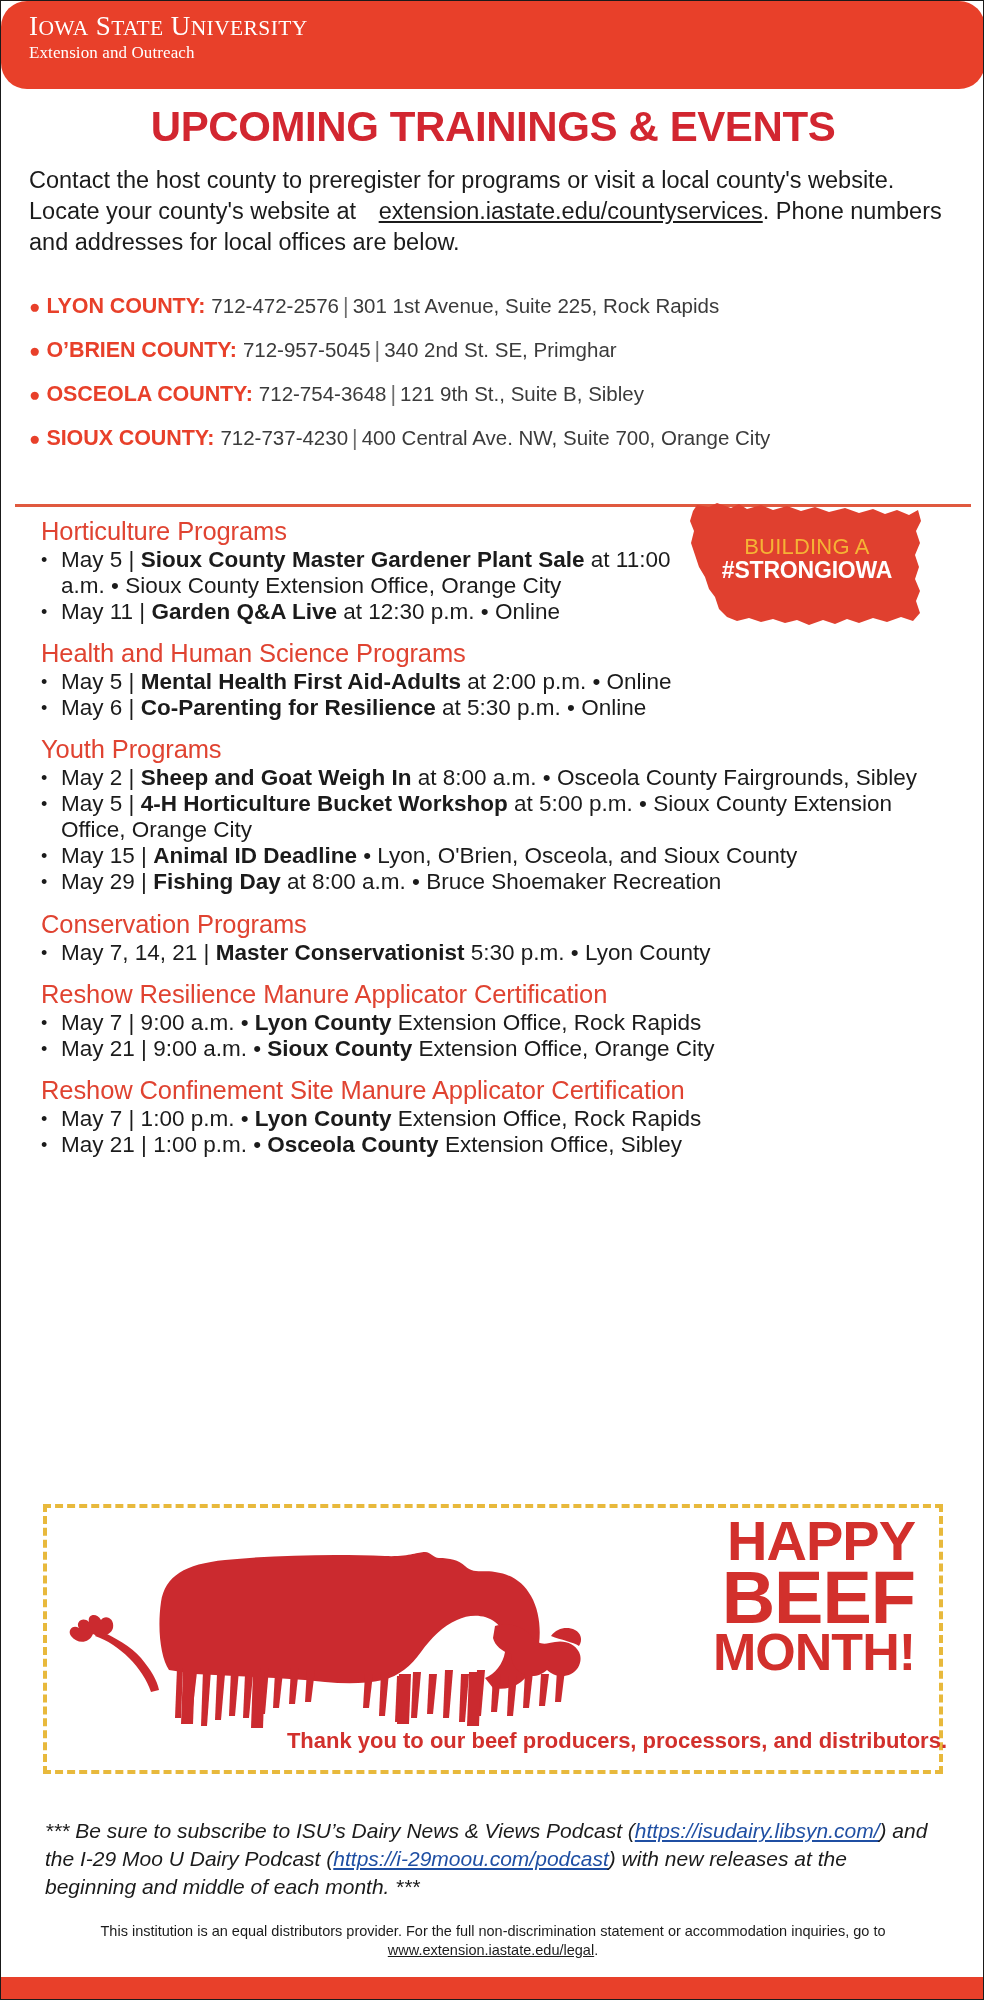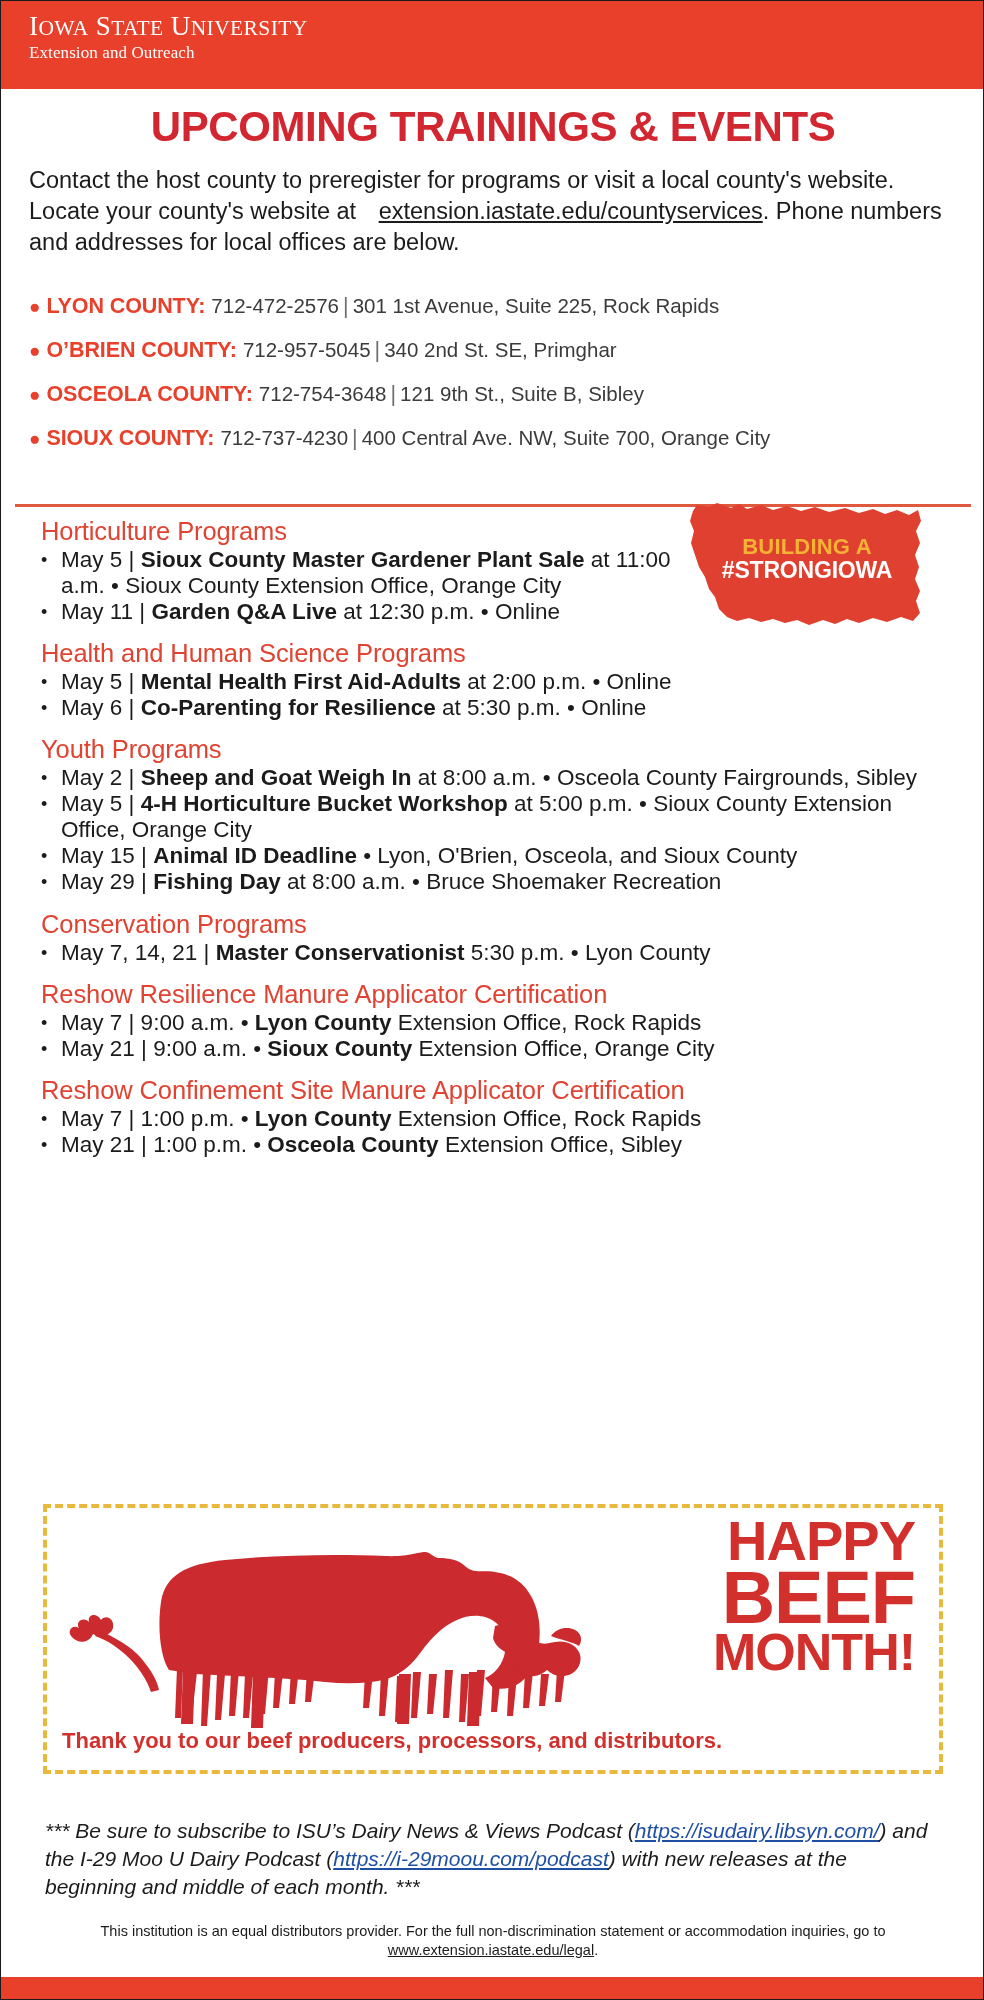--- a/index.html
+++ b/index.html
@@ -18,20 +18,21 @@
     overflow: hidden;
   }
 
   
   .header-band {
     position: absolute;
     top: 0; left: 0;
     width: 984px;
     height: 88px;
     background: #E8402A;
+    border-radius: 26px;
   }
   .logo-block {
     position: absolute;
     left: 28px;
     top: 12px;
   }
   .logo-main {
     font-family: "Liberation Serif", serif;
     color: #ffffff;
     font-size: 27px;
@@ -127,21 +128,21 @@
   .badge-text {
     position: absolute;
     top: 34px;
     left: 0;
     width: 240px;
     text-align: center;
     pointer-events: none;
   }
   .badge-line1 {
     color: #F5B335;
-    font-weight: bold;
+    font-weight: normal;
     font-size: 22px;
     letter-spacing: 0.2px;
     line-height: 1.05;
   }
   .badge-line2 {
     color: #ffffff;
     font-weight: bold;
     font-size: 23px;
     letter-spacing: -0.2px;
     line-height: 1.08;
@@ -204,24 +205,24 @@
     text-align: right;
     color: #D2302C;
     font-weight: bold;
     line-height: 0.88;
   }
   .bt1 { font-size: 56px; letter-spacing: -1px; }
   .bt2 { font-size: 74px; letter-spacing: -1px; }
   .bt3 { font-size: 52px; letter-spacing: -1px; }
   .beef-thanks {
     position: absolute;
-    left: 15px;
+    left: 0;
     bottom: 16px;
     width: 900px;
-    text-align: left;
+    text-align: right;
     color: #D2302C;
     font-weight: bold;
     font-size: 22px;
   }
 
   
   .podcast-note {
     position: absolute;
     top: 1816px;
     left: 44px;

